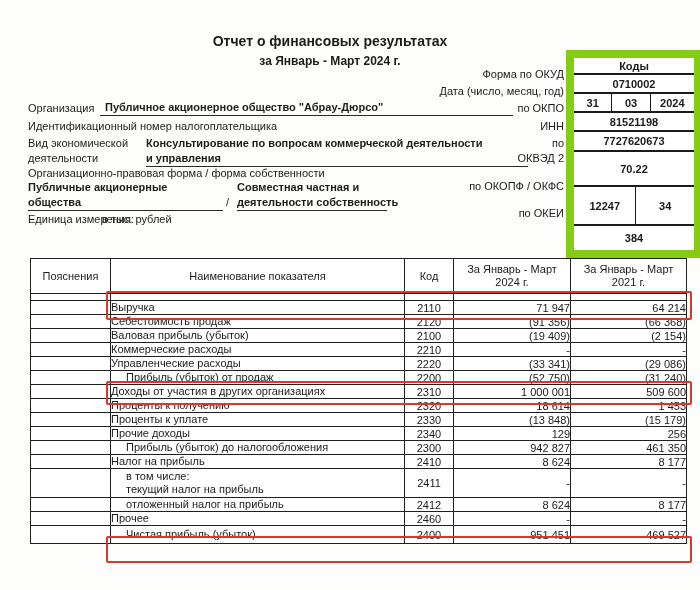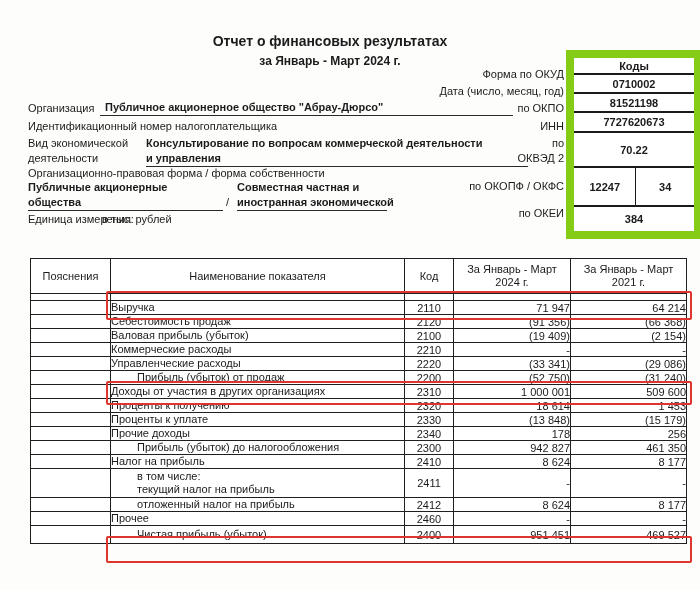--- a/index.html
+++ b/index.html
@@ -27,21 +27,21 @@
   table.report{position:absolute;left:30px;top:258px;width:656px;border-collapse:collapse;table-layout:fixed;background:#fff;}
   table.report th,table.report td{border:1px solid #1f1f1f;font-size:11px;padding:0;overflow:hidden;vertical-align:middle;}
   table.report th{font-weight:normal;text-align:center;line-height:13px;}
   tr.hdr{height:35px;}
   tr.spacer{height:7px;}
   tr.r{height:14px;}
   tr.r-tall{height:29px;}
   tr.r-last{height:18px;}
   td.c-notes{}
   td.c-name{text-align:left;padding-left:5px;line-height:13px;white-space:nowrap;}
-  td.c-name.indent{padding-left:26px;}
+  td.c-name.indent{padding-left:15px;}
   td.c-code{text-align:center;}
   td.c-val{text-align:right;padding-right:4px;white-space:nowrap;}
 
   
   .redbox{position:absolute;border:2.5px solid #de352c;border-radius:2px;background:transparent;}
   .rb1{left:106px;top:291px;width:582px;height:25px;}
   .rb2{left:106px;top:381px;width:582px;height:20px;}
   .rb3{left:106px;top:536px;width:582px;height:23px;}
 </style>
 </head>
@@ -79,29 +79,34 @@
 
   <div class="abs lbl" style="left:28px;top:166px;">Организационно-правовая форма / форма собственности</div>
 
   <div class="abs bval uline" style="left:28px;top:180px;width:195px;">
     <div>Публичные акционерные</div>
     <div>общества</div>
   </div>
   <div class="abs lbl" style="left:226px;top:195px;">/</div>
   <div class="abs bval uline" style="left:237px;top:180px;width:150px;">
     <div>Совместная частная и</div>
-    <div>иностранная экономической</div>
+    <div>деятельности собственность</div>
   </div>
 
   <div class="abs lbl" style="left:28px;top:212px;">Единица измерения:</div>
   <div class="abs lbl" style="left:102px;top:212px;">в тыс. рублей</div>
 
   <div class="abs codes">
     <div class="crow" style="height:15px;">Коды</div>
     <div class="crow" style="height:17px;">0710002</div>
+    <div class="crow" style="height:17px;">
+      <div class="ccell" style="width:38px;">31</div>
+      <div class="ccell" style="width:38px;">03</div>
+      <div class="ccell" style="width:44px;">2024</div>
+    </div>
     <div class="crow" style="height:17px;">81521198</div>
     <div class="crow" style="height:18px;">7727620673</div>
     <div class="crow" style="height:33px;">70.22</div>
     <div class="crow" style="height:37px;">
       <div class="ccell" style="width:62px;">12247</div>
       <div class="ccell" style="width:58px;">34</div>
     </div>
     <div class="crow" style="height:24px;">384</div>
   </div>
 
@@ -190,21 +195,21 @@
           <td class="c-notes"></td>
           <td class="c-name">Проценты к уплате</td>
           <td class="c-code">2330</td>
           <td class="c-val">(13 848)</td>
           <td class="c-val">(15 179)</td>
         </tr>
         <tr class="r">
           <td class="c-notes"></td>
           <td class="c-name">Прочие доходы</td>
           <td class="c-code">2340</td>
-          <td class="c-val">178</td>
+          <td class="c-val">129</td>
           <td class="c-val">256</td>
         </tr>
         <tr class="r">
           <td class="c-notes"></td>
           <td class="c-name indent">Прибыль (убыток) до налогообложения</td>
           <td class="c-code">2300</td>
           <td class="c-val">942 827</td>
           <td class="c-val">461 350</td>
         </tr>
         <tr class="r">

